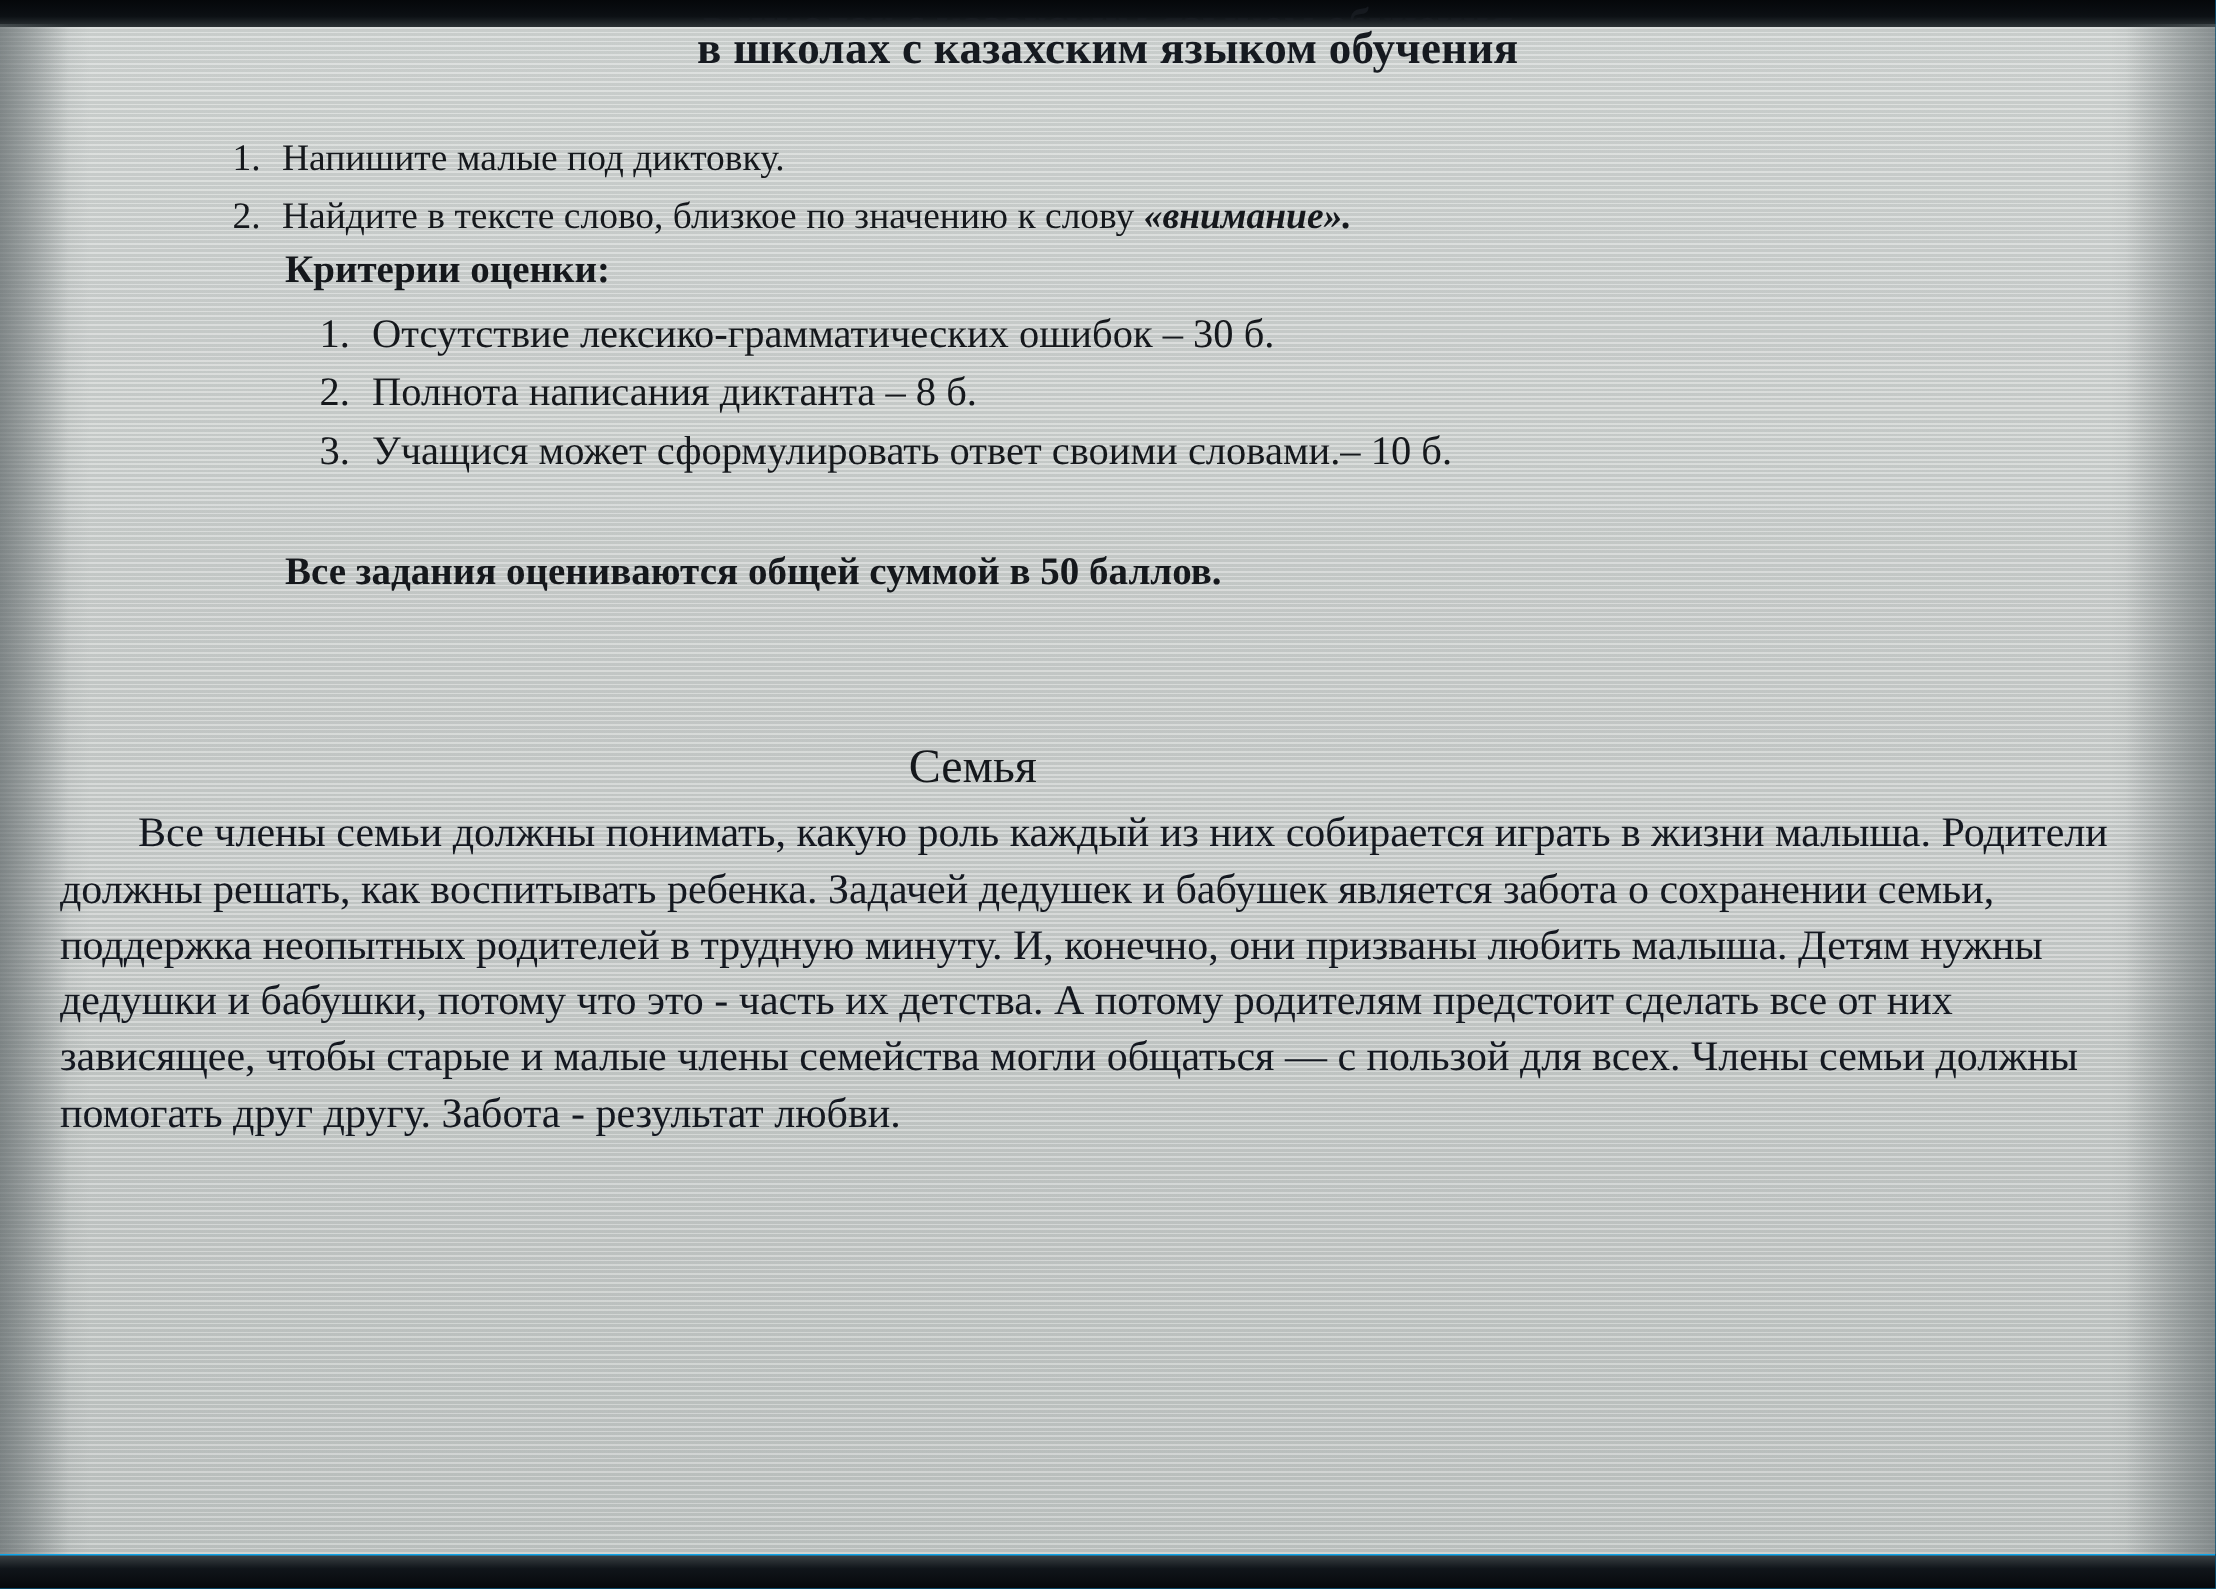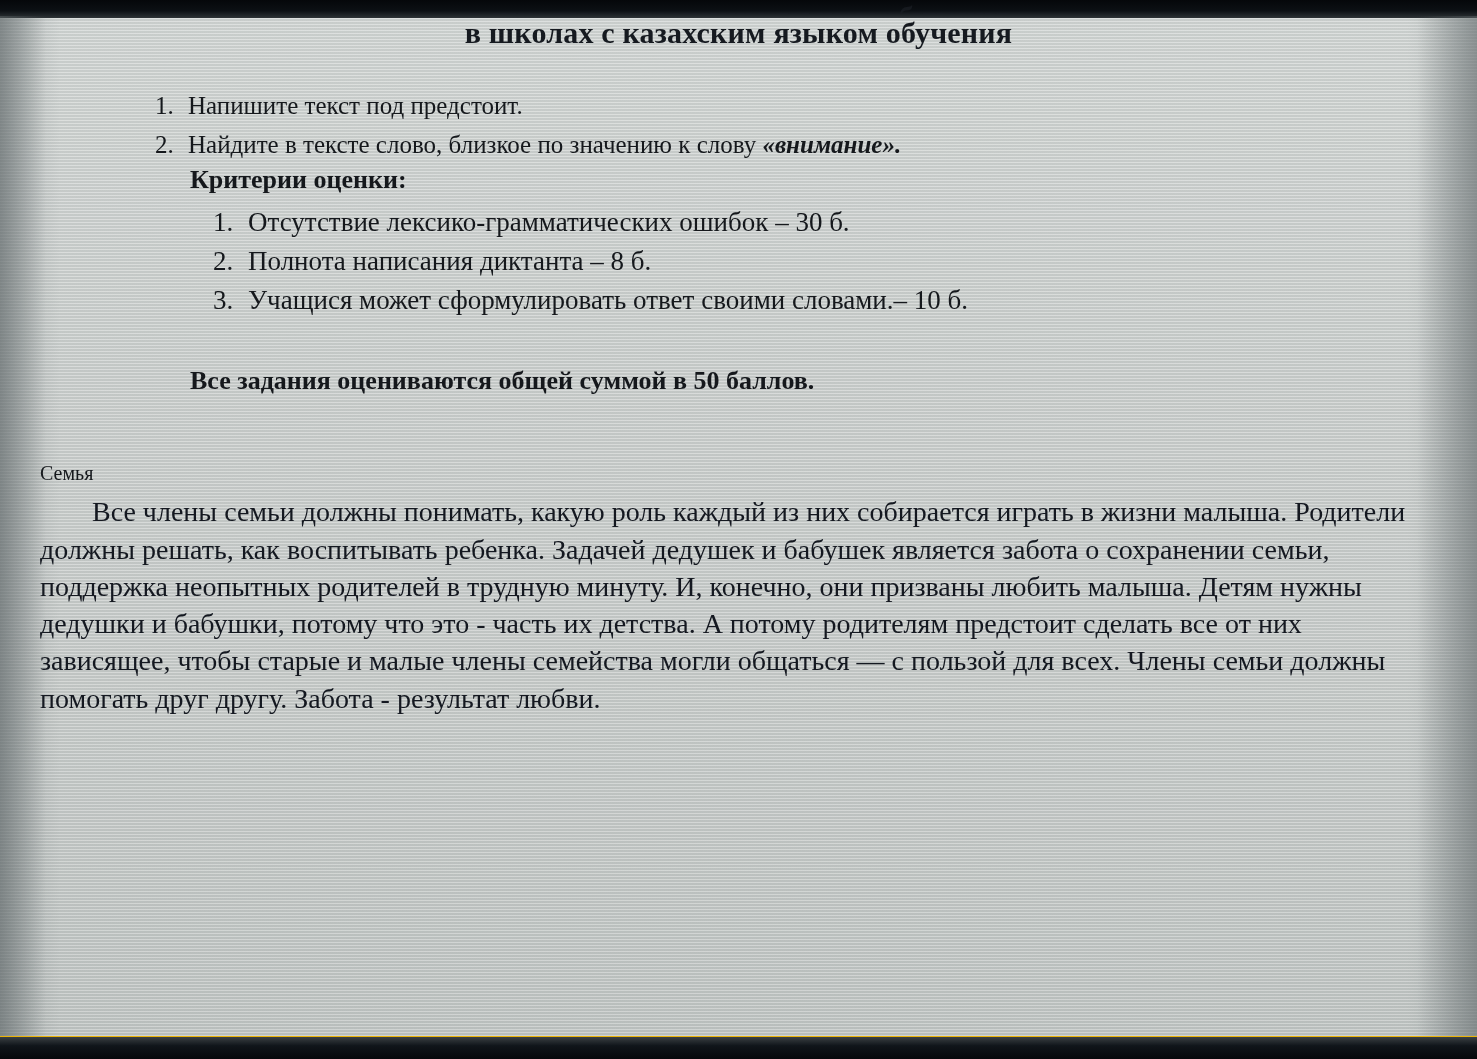--- a/index.html
+++ b/index.html
@@ -5,21 +5,21 @@
   html, body {
     margin: 0;
     padding: 0;
     background: #0a0d10;
   }
   .page {
     position: relative;
     width: 1477px;
     height: 1059px;
     overflow: hidden;
-    background: #eab308;
+    background: #0ea5e9;
     font-family: "Liberation Serif", "DejaVu Serif", serif;
     color: #15181c;
   }
   
   .paper {
     position: absolute;
     left: 0;
     top: 16px;
     width: 1477px;
     height: 1020px;
@@ -88,22 +88,23 @@
   ol.crit li { padding-left: 8px; }
   .bold-block {
     margin-top: 42px;
     padding-left: 150px;
     font-weight: bold;
     font-size: 26px;
     line-height: 1.46;
     font-family: Liberation Serif, serif;
   }
   .text-title {
-    margin-top: 62px;
-    font-size: 20px;
+    margin-top: 92px;
+    text-align: center;
+    font-size: 32px;
     padding-right: 180px;
   }
   .body-text {
     margin-top: 8px;
     font-size: 28px;
     line-height: 1.33;
     text-align: left;
     text-indent: 52px;
     padding: 0 30px 0 0;
     color: #141820;
@@ -133,21 +134,21 @@
   <div class="topbar"></div>
   <div class="botbar"></div>
   <div class="blur-left"></div>
   <div class="blur-right"></div>
 
   <div class="content">
     <div class="cut-title">в школах с казахским языком обучения</div>
     <div class="title">в школах с казахским языком обучения</div>
 
     <ol class="tasks">
-      <li><span>Напишите текст под предстоит.</span></li>
+      <li><span>Напишите малые под диктовку.</span></li>
       <li><span>Найдите в тексте слово, близкое по значению к слову </span><i>«внимание».</i></li>
     </ol>
 
     <div class="crit-head">Критерии оценки:</div>
     <ol class="crit">
       <li>Отсутствие лексико-грамматических ошибок – 30 б.</li>
       <li>Полнота написания диктанта – 8 б.</li>
       <li>Учащися может сформулировать ответ своими словами.– 10 б.</li>
     </ol>
 

